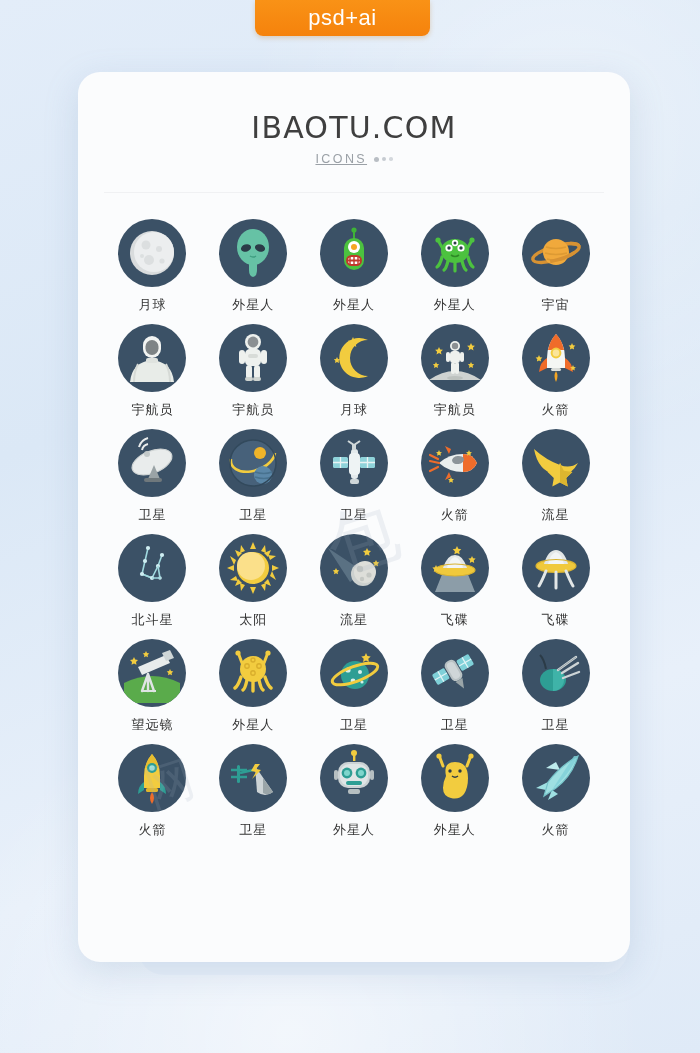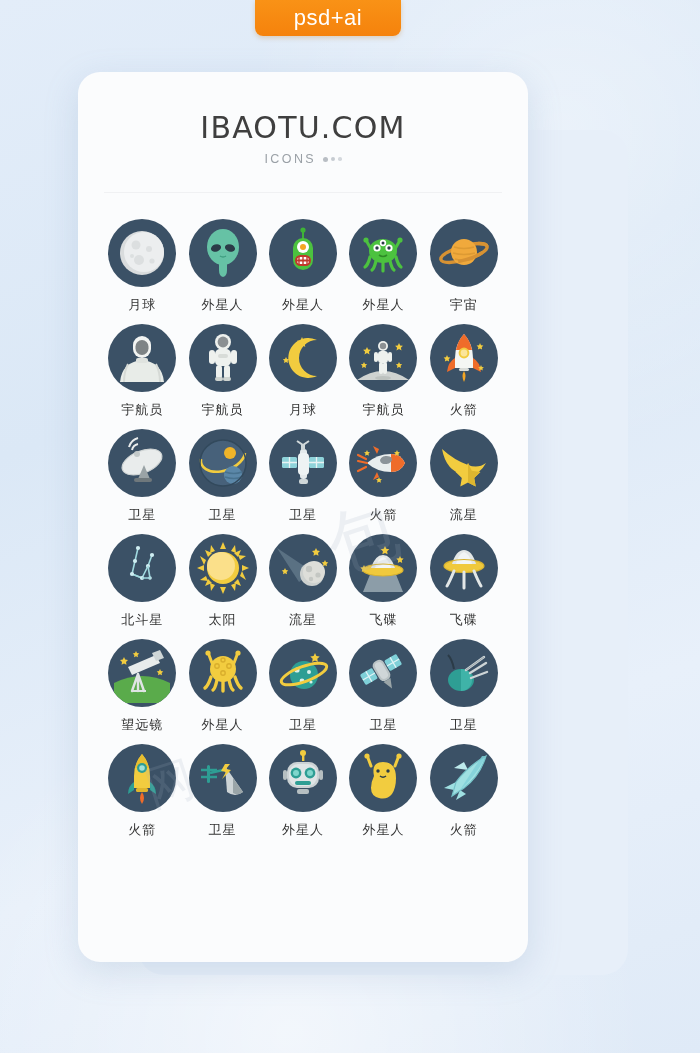--- a/index.html
+++ b/index.html
@@ -13,45 +13,45 @@
     border-radius:50%;
     background:radial-gradient(circle at 50% 50%, rgba(255,255,255,.55) 0%, rgba(255,255,255,0) 62%);
     pointer-events:none;
   }
   .bg-sweep2{
     position:absolute;right:-240px;top:-180px;width:760px;height:620px;border-radius:50%;
     background:radial-gradient(circle at 50% 50%, rgba(255,255,255,.40) 0%, rgba(255,255,255,0) 65%);
     pointer-events:none;
   }
   .badge{
-    position:absolute;left:255px;top:0;width:146px;height:36px;
+    position:absolute;left:255px;top:0;width:175px;height:36px;
     background:linear-gradient(180deg,#f99216 0%,#f5820c 100%);
     border-radius:0 0 8px 8px;
     color:#fff;font-size:22px;letter-spacing:.5px;
     display:flex;align-items:center;justify-content:center;
     box-shadow:0 2px 5px rgba(190,110,10,.25);
   }
   .card-back{
     position:absolute;left:138px;top:130px;width:490px;height:845px;
     background:#e7eff9;border-radius:26px;
   }
   .card{
-    position:absolute;left:78px;top:72px;width:450px;height:890px;
+    position:absolute;left:78px;top:72px;width:552px;height:890px;
     background:#fbfcfd;border-radius:22px;
     box-shadow:0 10px 34px rgba(120,150,185,.22);
     overflow:hidden;
   }
   .header{padding-top:38px;text-align:center;}
   .title{
     font-size:30px;color:#3f3f3f;letter-spacing:1.2px;font-weight:400;
     font-family:"DejaVu Sans","Liberation Sans",sans-serif;
   }
   .sub{
     margin-top:7px;font-size:12.5px;color:#9aa0a6;letter-spacing:2.4px;
-    display:flex;align-items:center;justify-content:center;gap:7px;
+    display:flex;align-items:center;justify-content:center;gap:7px;text-decoration:underline;
   }
   .dots{display:inline-flex;gap:3px;align-items:center;}
   .dots i{display:block;border-radius:50%;background:#b9bec4;}
   .dots i:nth-child(1){width:5px;height:5px;}
   .dots i:nth-child(2){width:4px;height:4px;background:#c6cbd1;}
   .dots i:nth-child(3){width:3.5px;height:3.5px;background:#d4d8dd;}
   .divider{margin:26px 26px 0;height:1px;background:#f0f1f3;}
   .grid{
     display:grid;grid-template-columns:repeat(5,1fr);
     row-gap:10px;padding:26px 24px 0;

